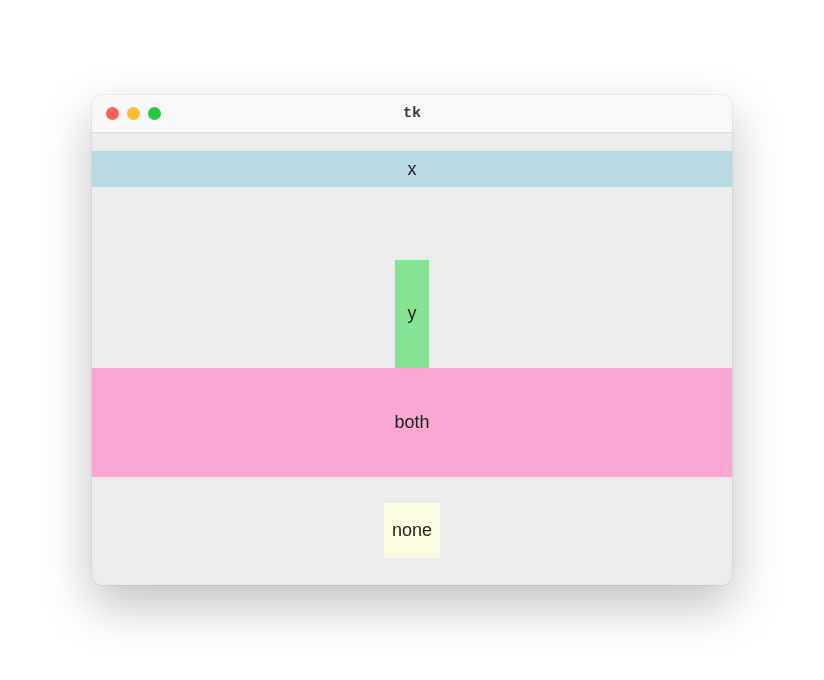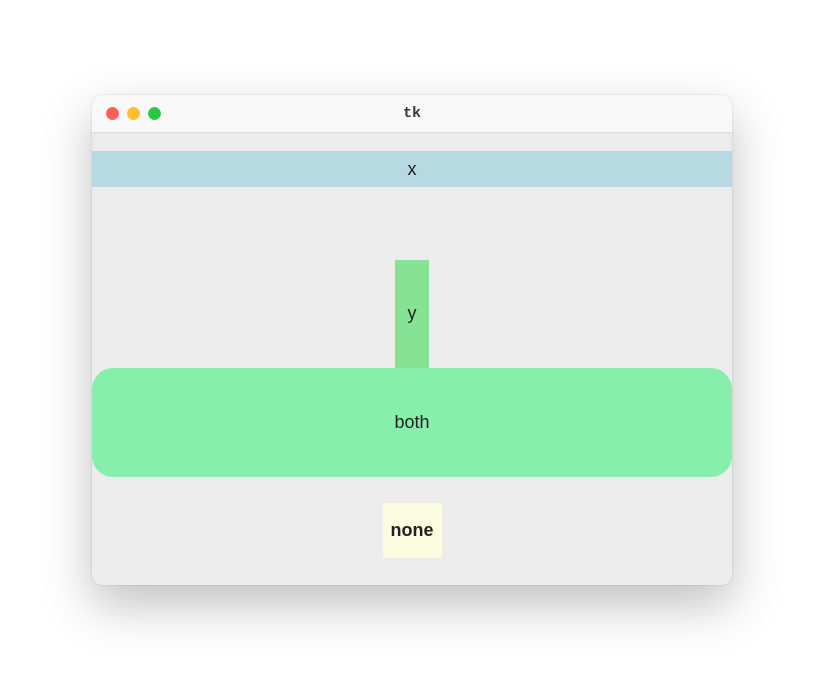--- a/index.html
+++ b/index.html
@@ -101,29 +101,27 @@
     
     .label-y {
       width: 34px;
       height: 100%;
       background: #86e393;
     }
     
     .label-both {
       width: 100%;
       height: 100%;
-      background: #86efac;
-      border-radius: 21px;
+      background: #f9a8d4;
     }
     
     .label-none {
       background: #fbfcdf;
       padding: 17px 8px;
       align-self: center;
-      font-weight: bold;
     }
   </style>
 </head>
 <body>
 
 <div class="window">
   <div class="titlebar">
     <div class="traffic-lights">
       <div class="traffic-light tl-close"></div>
       <div class="traffic-light tl-min"></div>

